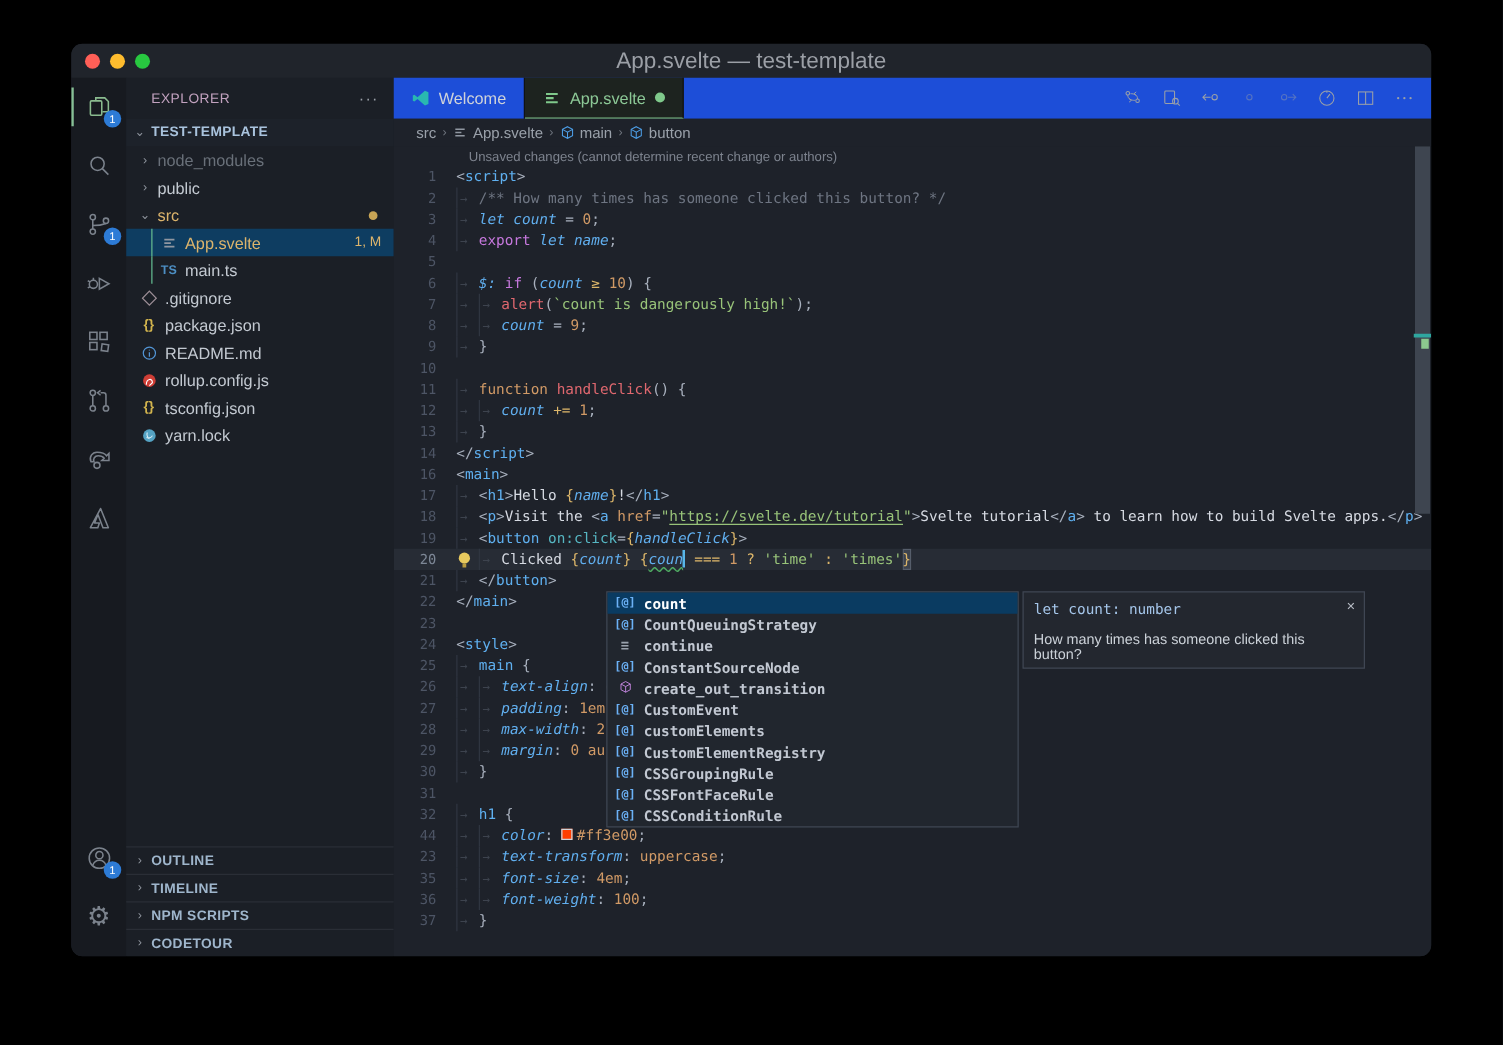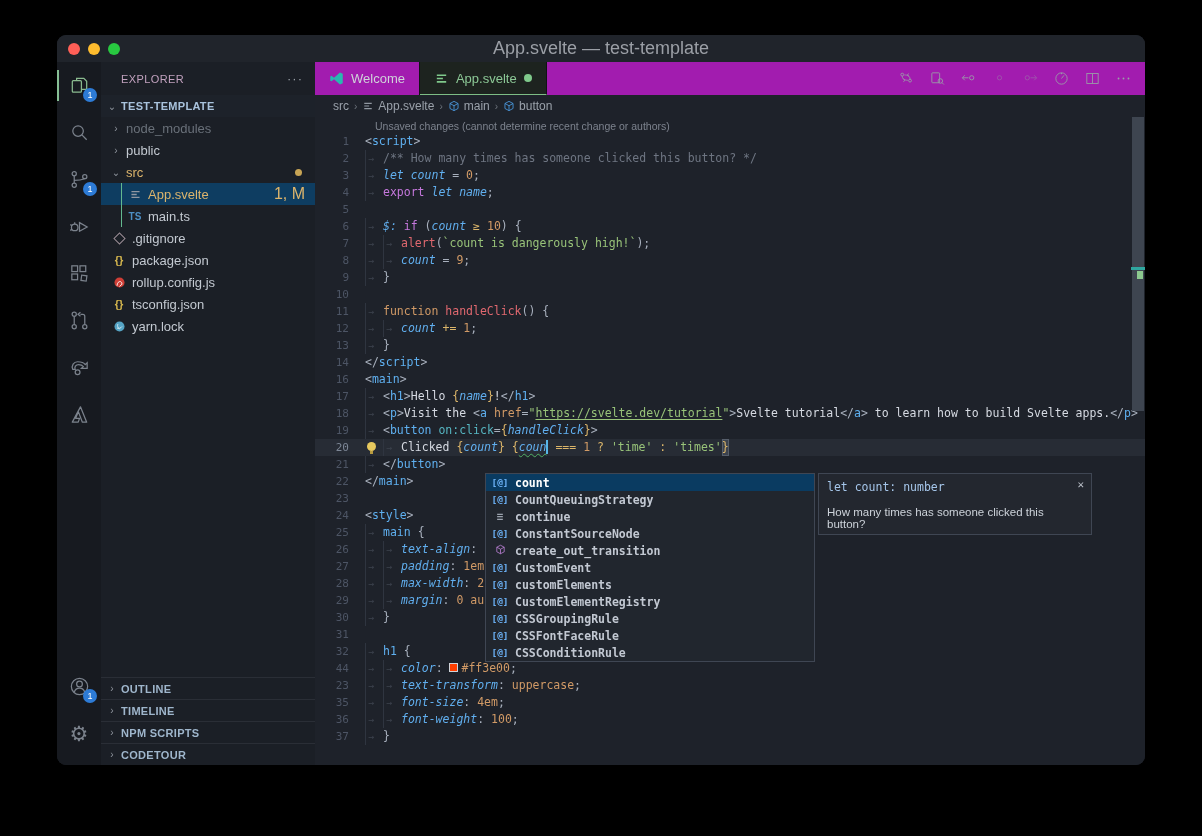--- a/index.html
+++ b/index.html
@@ -34,33 +34,33 @@
   #sidebar-more { color:#9aa0a8; letter-spacing:1px; font-size:13px; }
   .section-row { height:22px; display:flex; align-items:center; gap:4px; padding-left:6px;
                  color:#a9c3dd; font-weight:bold; font-size:11px; letter-spacing:.3px; background:#1d222a;}
   .chev { color:#8d939c; font-size:10px; font-weight:normal; width:10px; text-align:center; display:inline-block; }
   #tree { }
   .tree-row { position:relative; height:22px; display:flex; align-items:center; gap:5px; color:#c3c9d1; }
   .tree-row .chev { margin-left:0; }
   .tree-row.sel { background:#0e3d61; }
   .tree-row.dim { color:#697079; }
   .tree-row.mod { color:#dcb46c; }
-  .tree-badge { margin-left:auto; margin-right:10px; font-size:16px; color:#dcb46c; }
+  .tree-badge { margin-left:auto; margin-right:10px; font-size:11px; color:#dcb46c; }
   .dot-badge { width:7px; height:7px; border-radius:50%; background:#c7a455; margin-left:auto; margin-right:13px; }
   .guide-green { position:absolute; left:20px; top:0; bottom:0; width:1px; background:#63b98f; }
   .ficon { width:16px; display:inline-flex; justify-content:center; align-items:center; flex-shrink:0; font-size:11px; }
   .ficon svg { width:13px; height:13px; }
   .ts-badge { background:none; color:#4d8fc4; font-size:10px; font-weight:bold; }
   .brace-i { color:#d3b54e; font-weight:bold; font-size:11px; }
   #sidebar-spacer { flex:1; }
   .panel-row { height:22px; display:flex; align-items:center; gap:4px; padding-left:6px;
                border-top:1px solid #2a2e36; color:#9fb6cc; font-weight:bold; font-size:11px; letter-spacing:.3px; }
   
   #editor-col { flex:1; display:flex; flex-direction:column; min-width:0; }
-  #tabbar { height:33px; background:#a21caf; display:flex; align-items:stretch; }
+  #tabbar { height:33px; background:#1d4ed8; display:flex; align-items:stretch; }
   .tab { display:flex; align-items:center; gap:7px; padding:0 14px; font-size:13px; color:#cfd3d9;
          border-right:1px solid #101215; }
   .tab.active { background:#1d231f; color:#8cc896; border-bottom:1px solid #7dbd85; }
   .tab .mod-dot { width:8px; height:8px; border-radius:50%; background:#7fc98b; }
   .tab svg { width:15px; height:15px; }
   #toolbar { margin-left:auto; display:flex; align-items:center; gap:7px; padding-right:10px; }
   .tb-btn { width:24px; height:24px; display:flex; align-items:center; justify-content:center; color:#9aa0a8; }
   .tb-btn svg { width:17px; height:17px; stroke:currentColor; fill:none; stroke-width:1.2; }
   .tb-btn.dim { opacity:.45; }
   #breadcrumbs { height:22px; background:#1e222a; display:flex; align-items:center; gap:5px;
@@ -242,20 +242,29 @@
                 <rect x="3.2" y="3.2" width="9.6" height="9.6" transform="rotate(45 8 8)"></rect>
               </svg>
             </span>
             <span>.gitignore</span>
           </div>
           <div class="tree-row" style="padding-left: 10px;">
             <span class="ficon">
               <span class="brace-i">{}</span>
             </span>
             <span>package.json</span>
+          </div>
+          <div class="tree-row" style="padding-left: 10px;">
+            <span class="ficon">
+              <svg viewBox="0 0 16 16" fill="none" stroke="#5295d6" stroke-width="1.2">
+                <circle cx="8" cy="8" r="6"></circle>
+                <path d="M8 7.2V11.5M8 4.6v.9"></path>
+              </svg>
+            </span>
+            <span>README.md</span>
           </div>
           <div class="tree-row" style="padding-left: 10px;">
             <span class="ficon">
               <svg viewBox="0 0 16 16">
                 <circle cx="8" cy="8" r="6.2" fill="#cf3e36"></circle>
                 <path d="M5 12c0-6 6-7 6-2l-3 3" stroke="#fff" stroke-width="1.1" fill="none"></path>
               </svg>
             </span>
             <span>rollup.config.js</span>
           </div>

